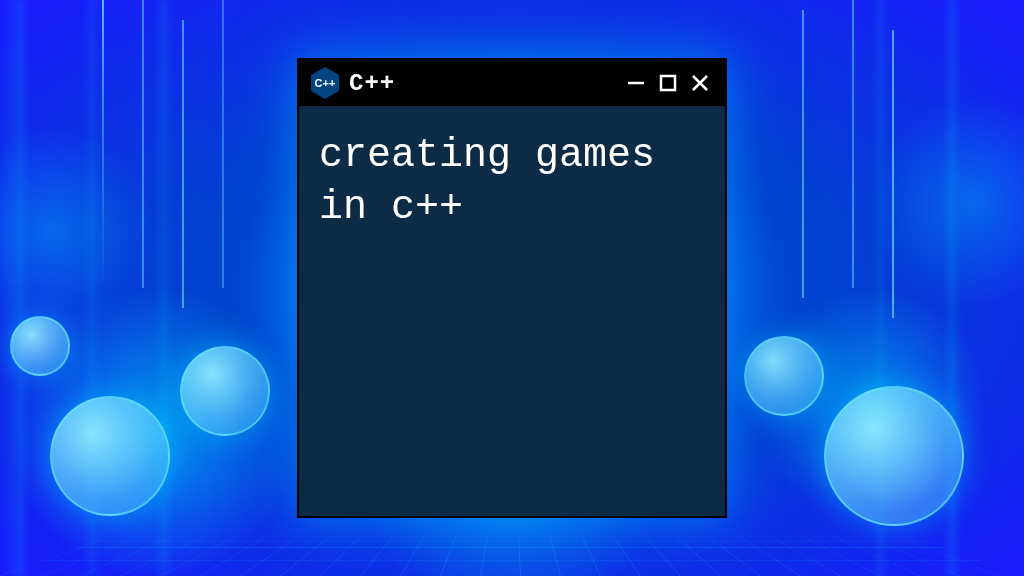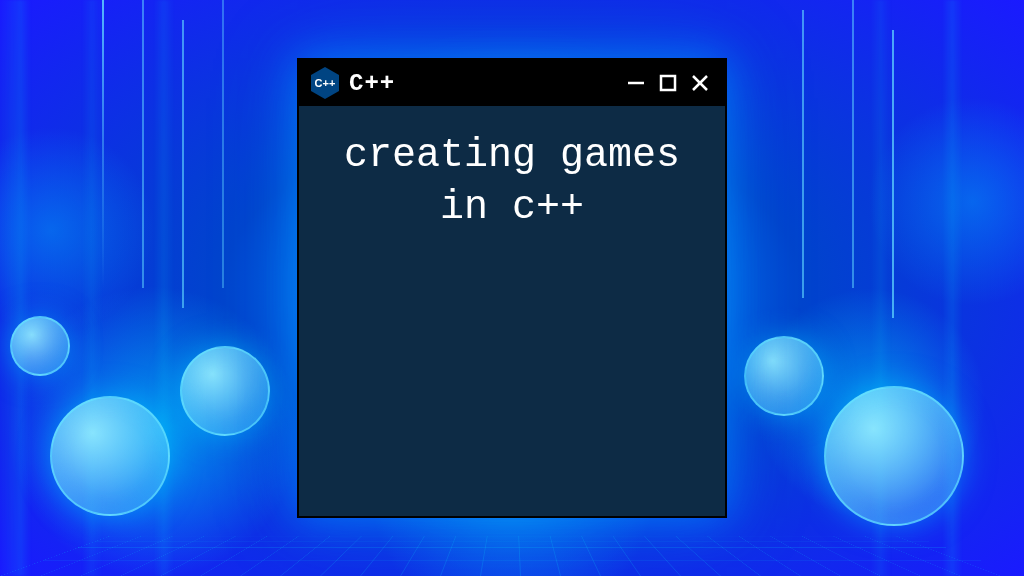--- a/index.html
+++ b/index.html
@@ -180,21 +180,20 @@
     
     .terminal-body {
       padding: 24px 20px;
       color: #fff;
       font-size: 40px;
       font-family: 'Consolas', 'Courier New', monospace;
       line-height: 1.3;
       letter-spacing: 0px;
       white-space: pre-wrap;
       word-wrap: break-word;
-      text-align: center;
     }
   </style>
 </head>
 <body>
 
 <div class="bg-layer"></div>
 <div class="bg-glow"></div>
 <div class="bg-lines"></div>
 <div class="grid-floor"></div>
 <div class="bg-spheres">

